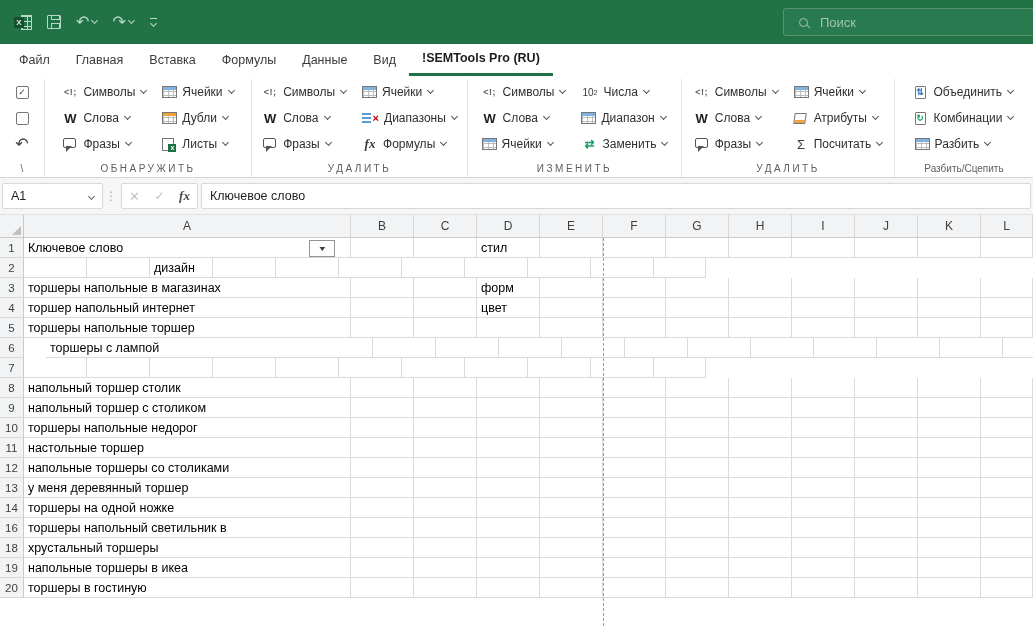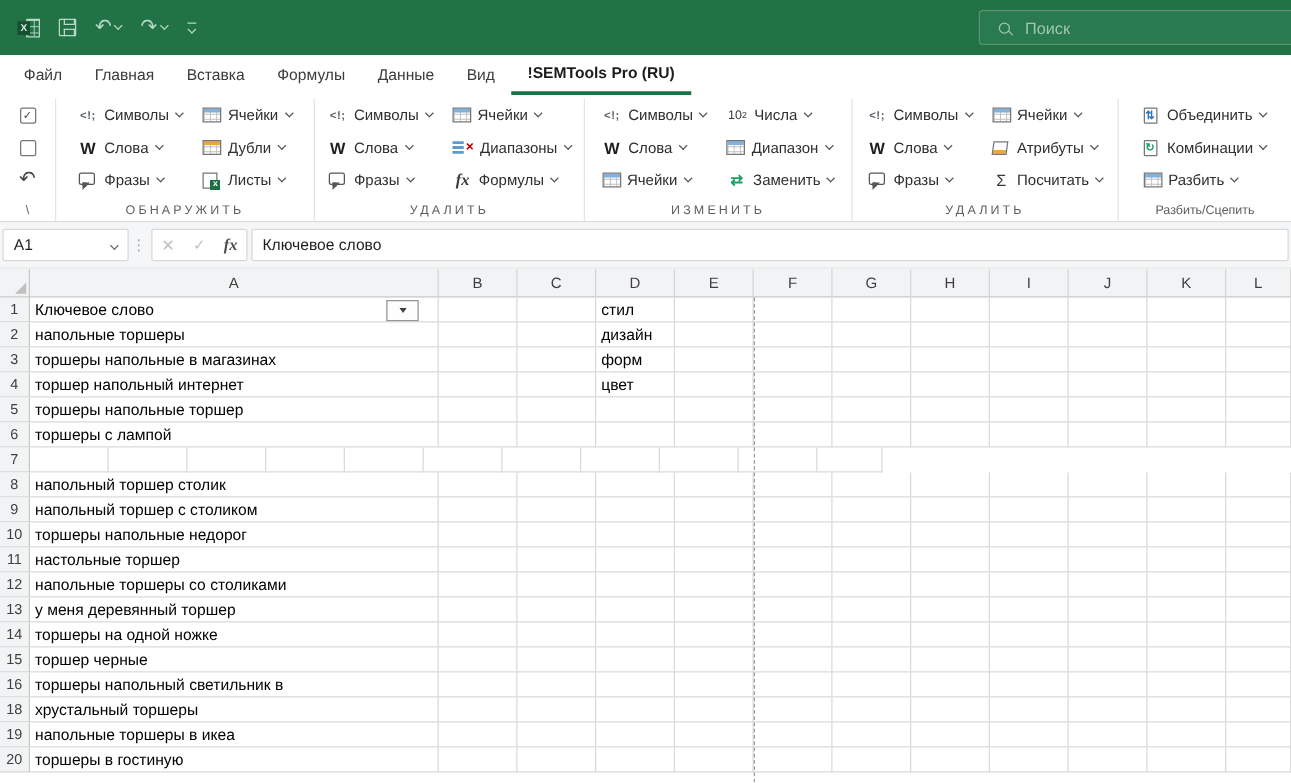--- a/index.html
+++ b/index.html
@@ -376,21 +376,20 @@
         <div class="cell" style="width: 63px;"></div>
         <div class="cell" style="width: 63px;"></div>
         <div class="cell" style="width: 63px;"></div>
         <div class="cell" style="width: 63px;"></div>
         <div class="cell" style="width: 63px;"></div>
         <div class="cell" style="width: 63px;"></div>
         <div class="cell" style="width: 52px;"></div>
       </div>
       <div class="grow">
         <div class="rh">2</div>
-        <div class="cell" style="width: 327px;">напольные торшеры</div>
         <div class="cell" style="width: 63px;"></div>
         <div class="cell" style="width: 63px;"></div>
         <div class="cell" style="width: 63px;">дизайн</div>
         <div class="cell" style="width: 63px;"></div>
         <div class="cell" style="width: 63px;"></div>
         <div class="cell" style="width: 63px;"></div>
         <div class="cell" style="width: 63px;"></div>
         <div class="cell" style="width: 63px;"></div>
         <div class="cell" style="width: 63px;"></div>
         <div class="cell" style="width: 63px;"></div>
@@ -436,21 +435,21 @@
         <div class="cell" style="width: 63px;"></div>
         <div class="cell" style="width: 63px;"></div>
         <div class="cell" style="width: 63px;"></div>
         <div class="cell" style="width: 63px;"></div>
         <div class="cell" style="width: 63px;"></div>
         <div class="cell" style="width: 63px;"></div>
         <div class="cell" style="width: 52px;"></div>
       </div>
       <div class="grow">
         <div class="rh">6</div>
-        <div class="cell" style="width: 327px;">торшеры с лампой</div>
+        <div class="cell" style="width: 327px; margin-left: 22px;">торшеры с лампой</div>
         <div class="cell" style="width: 63px;"></div>
         <div class="cell" style="width: 63px;"></div>
         <div class="cell" style="width: 63px;"></div>
         <div class="cell" style="width: 63px;"></div>
         <div class="cell" style="width: 63px;"></div>
         <div class="cell" style="width: 63px;"></div>
         <div class="cell" style="width: 63px;"></div>
         <div class="cell" style="width: 63px;"></div>
         <div class="cell" style="width: 63px;"></div>
         <div class="cell" style="width: 63px;"></div>
@@ -556,35 +555,20 @@
         <div class="cell" style="width: 63px;"></div>
         <div class="cell" style="width: 63px;"></div>
         <div class="cell" style="width: 63px;"></div>
         <div class="cell" style="width: 63px;"></div>
         <div class="cell" style="width: 63px;"></div>
         <div class="cell" style="width: 52px;"></div>
       </div>
       <div class="grow">
         <div class="rh">14</div>
         <div class="cell" style="width: 327px;">торшеры на одной ножке</div>
-        <div class="cell" style="width: 63px;"></div>
-        <div class="cell" style="width: 63px;"></div>
-        <div class="cell" style="width: 63px;"></div>
-        <div class="cell" style="width: 63px;"></div>
-        <div class="cell" style="width: 63px;"></div>
-        <div class="cell" style="width: 63px;"></div>
-        <div class="cell" style="width: 63px;"></div>
-        <div class="cell" style="width: 63px;"></div>
-        <div class="cell" style="width: 63px;"></div>
-        <div class="cell" style="width: 63px;"></div>
-        <div class="cell" style="width: 52px;"></div>
-      </div>
-      <div class="grow">
-        <div class="rh">15</div>
-        <div class="cell" style="width: 327px;">торшер черные</div>
         <div class="cell" style="width: 63px;"></div>
         <div class="cell" style="width: 63px;"></div>
         <div class="cell" style="width: 63px;"></div>
         <div class="cell" style="width: 63px;"></div>
         <div class="cell" style="width: 63px;"></div>
         <div class="cell" style="width: 63px;"></div>
         <div class="cell" style="width: 63px;"></div>
         <div class="cell" style="width: 63px;"></div>
         <div class="cell" style="width: 63px;"></div>
         <div class="cell" style="width: 63px;"></div>

